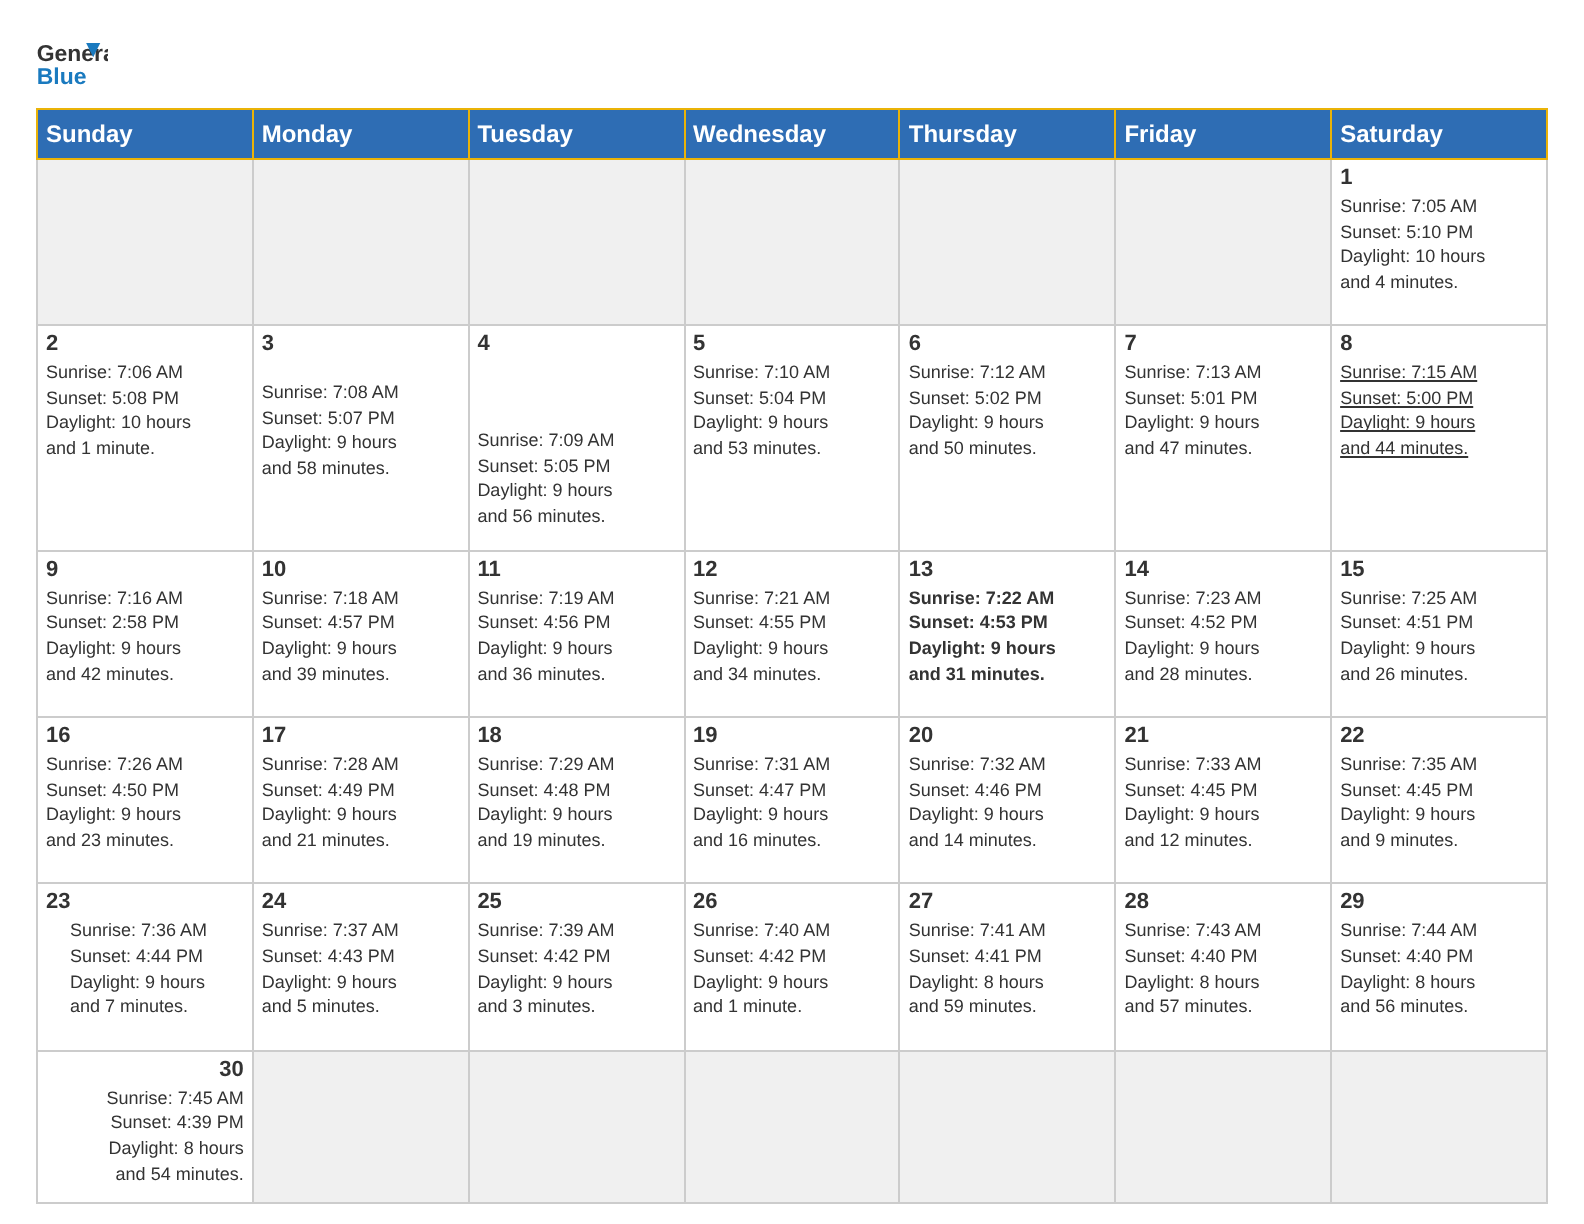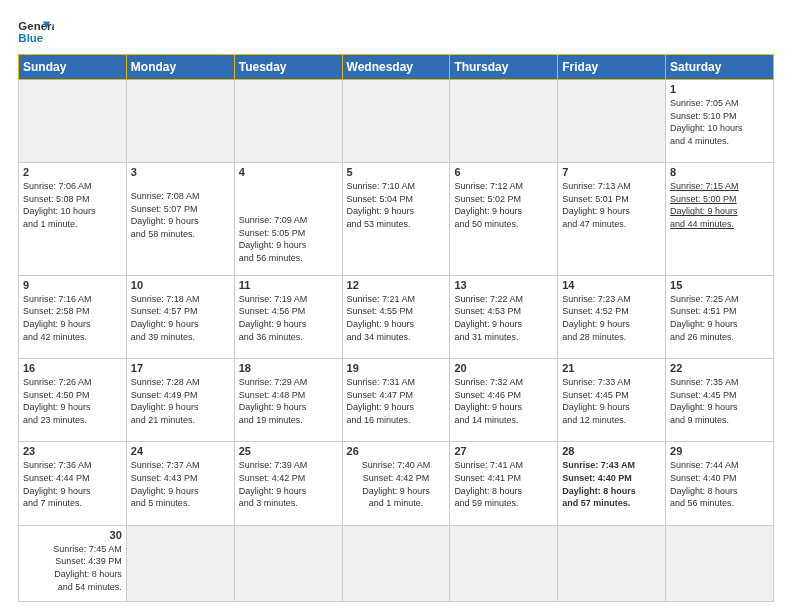--- a/index.html
+++ b/index.html
@@ -205,21 +205,21 @@
           </td>
           <td>
             <span class="day-number">12</span>
             <div class="day-info" style="white-space: pre-line;">Sunrise: 7:21 AM
 Sunset: 4:55 PM
 Daylight: 9 hours
 and 34 minutes.</div>
           </td>
           <td>
             <span class="day-number">13</span>
-            <div class="day-info" style="white-space: pre-line;">Sunrise: 7:22 AM
+            <div class="day-info" style="white-space: pre-line; font-weight: bold;">Sunrise: 7:22 AM
 Sunset: 4:53 PM
 Daylight: 9 hours
 and 31 minutes.</div>
           </td>
           <td>
             <span class="day-number">14</span>
             <div class="day-info" style="white-space: pre-line;">Sunrise: 7:23 AM
 Sunset: 4:52 PM
 Daylight: 9 hours
 and 28 minutes.</div>
@@ -279,56 +279,56 @@
             <span class="day-number">22</span>
             <div class="day-info" style="white-space: pre-line;">Sunrise: 7:35 AM
 Sunset: 4:45 PM
 Daylight: 9 hours
 and 9 minutes.</div>
           </td>
         </tr>
         <tr>
           <td>
             <span class="day-number">23</span>
-            <div class="day-info" style="white-space: pre-line;">Sunrise: 7:36 AM
+            <div class="day-info" style="white-space: pre-line; margin-left: 12px;">Sunrise: 7:36 AM
 Sunset: 4:44 PM
 Daylight: 9 hours
 and 7 minutes.</div>
           </td>
           <td>
             <span class="day-number">24</span>
             <div class="day-info" style="white-space: pre-line;">Sunrise: 7:37 AM
 Sunset: 4:43 PM
 Daylight: 9 hours
 and 5 minutes.</div>
           </td>
           <td>
             <span class="day-number">25</span>
             <div class="day-info" style="white-space: pre-line;">Sunrise: 7:39 AM
 Sunset: 4:42 PM
 Daylight: 9 hours
 and 3 minutes.</div>
           </td>
           <td>
             <span class="day-number">26</span>
-            <div class="day-info" style="white-space: pre-line; text-align: center;">Sunrise: 7:40 AM
+            <div class="day-info" style="white-space: pre-line;">Sunrise: 7:40 AM
 Sunset: 4:42 PM
 Daylight: 9 hours
 and 1 minute.</div>
           </td>
           <td>
             <span class="day-number">27</span>
             <div class="day-info" style="white-space: pre-line;">Sunrise: 7:41 AM
 Sunset: 4:41 PM
 Daylight: 8 hours
 and 59 minutes.</div>
           </td>
           <td>
             <span class="day-number">28</span>
-            <div class="day-info" style="white-space: pre-line; font-weight: bold;">Sunrise: 7:43 AM
+            <div class="day-info" style="white-space: pre-line;">Sunrise: 7:43 AM
 Sunset: 4:40 PM
 Daylight: 8 hours
 and 57 minutes.</div>
           </td>
           <td>
             <span class="day-number">29</span>
             <div class="day-info" style="white-space: pre-line;">Sunrise: 7:44 AM
 Sunset: 4:40 PM
 Daylight: 8 hours
 and 56 minutes.</div>

